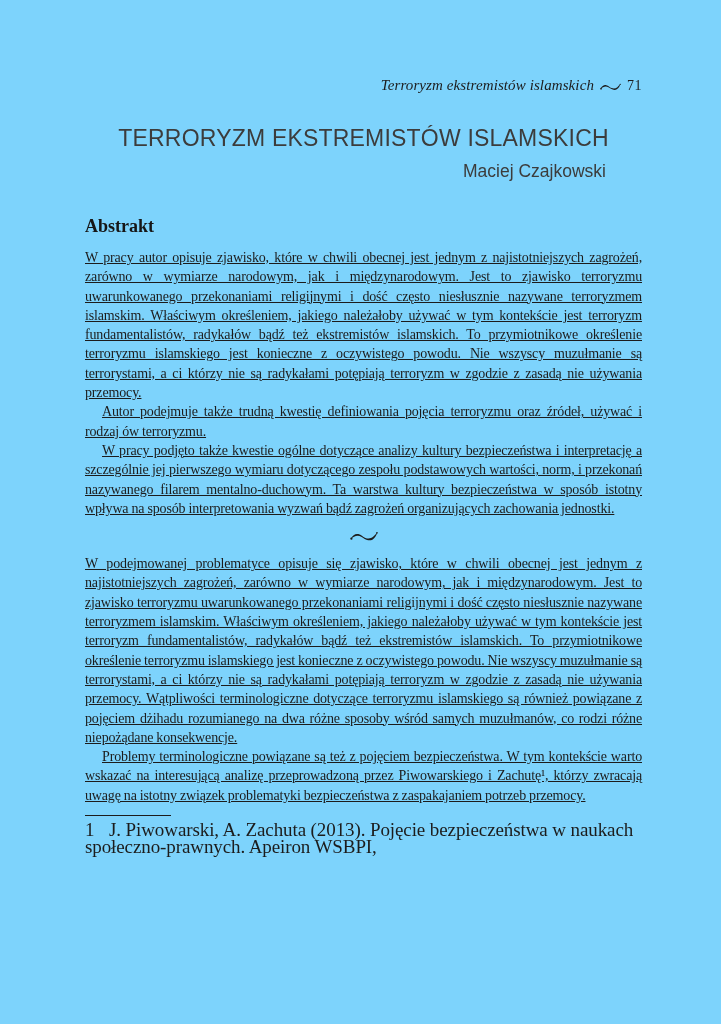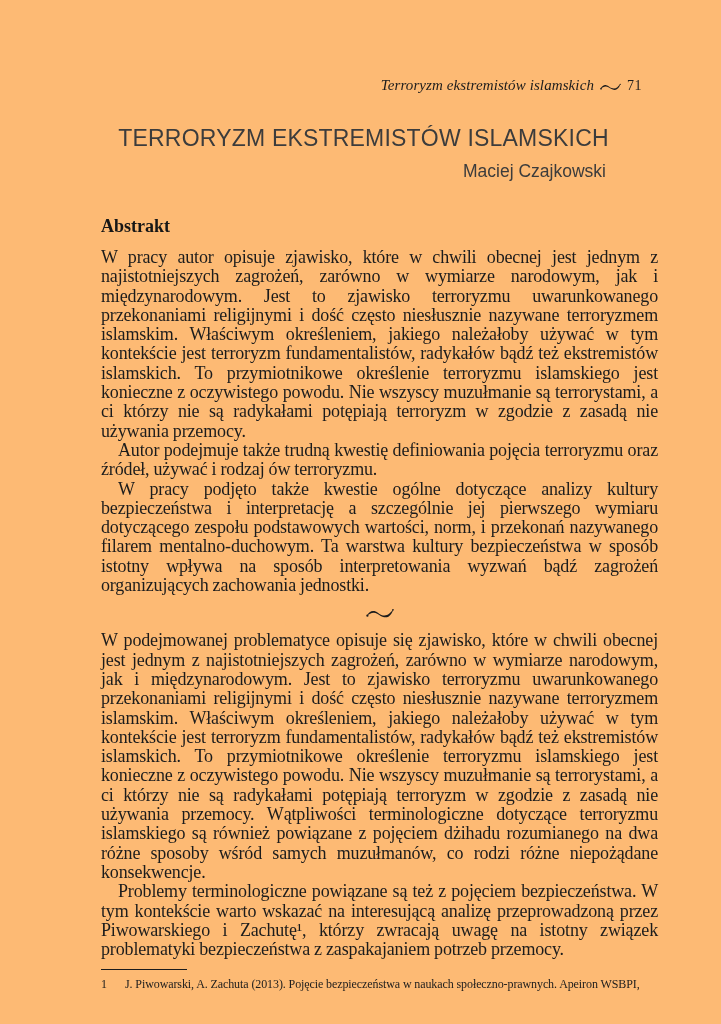--- a/index.html
+++ b/index.html
@@ -4,21 +4,21 @@
 <style>
   html, body {
     margin: 0;
     padding: 0;
     background: #ffffff;
   }
   .page {
     position: relative;
     width: 721px;
     height: 1024px;
-    background: #fdba74;
+    background: #7dd3fc;
     overflow: hidden;
     font-family: "Liberation Serif", serif;
     color: #1c1c1c;
   }
   
   .running-header {
     position: absolute;
     top: 77px;
     right: 79px;
     display: flex;
@@ -63,36 +63,36 @@
     font-weight: 400;
     font-size: 17.5px;
     color: #3c3c3c;
   }
   
   .content {
     position: absolute;
     top: 216px;
     left: 85px;
     width: 557px;
-    margin-left: 16px;
   }
   .abstract-heading {
     margin: 0 0 11px 0;
     font-size: 18px;
     font-weight: bold;
     color: #161616;
   }
   .para {
     margin: 0;
-    font-size: 18px;
+    font-size: 14px;
     line-height: 19.3px;
     text-align: justify;
     letter-spacing: -0.15px;
     word-spacing: -0.3px;
     color: #1c1c1c;
+    text-decoration: underline;
   }
   .para.indent {
     text-indent: 17px;
   }
   .divider {
     text-align: center;
     margin: 13px 0 12px 0;
     line-height: 0;
   }
   .divider svg {
@@ -102,21 +102,21 @@
   .footnote {
     margin-top: 10px;
   }
   .footnote-rule {
     width: 86px;
     height: 1px;
     background: #1c1c1c;
     margin: 0 0 6px 0;
   }
   .footnote-line {
-    font-size: 12px;
+    font-size: 19px;
     line-height: 16.5px;
     letter-spacing: -0.1px;
     color: #1c1c1c;
   }
   .footnote-marker {
     display: inline-block;
     width: 24px;
   }
 </style>
 </head>

